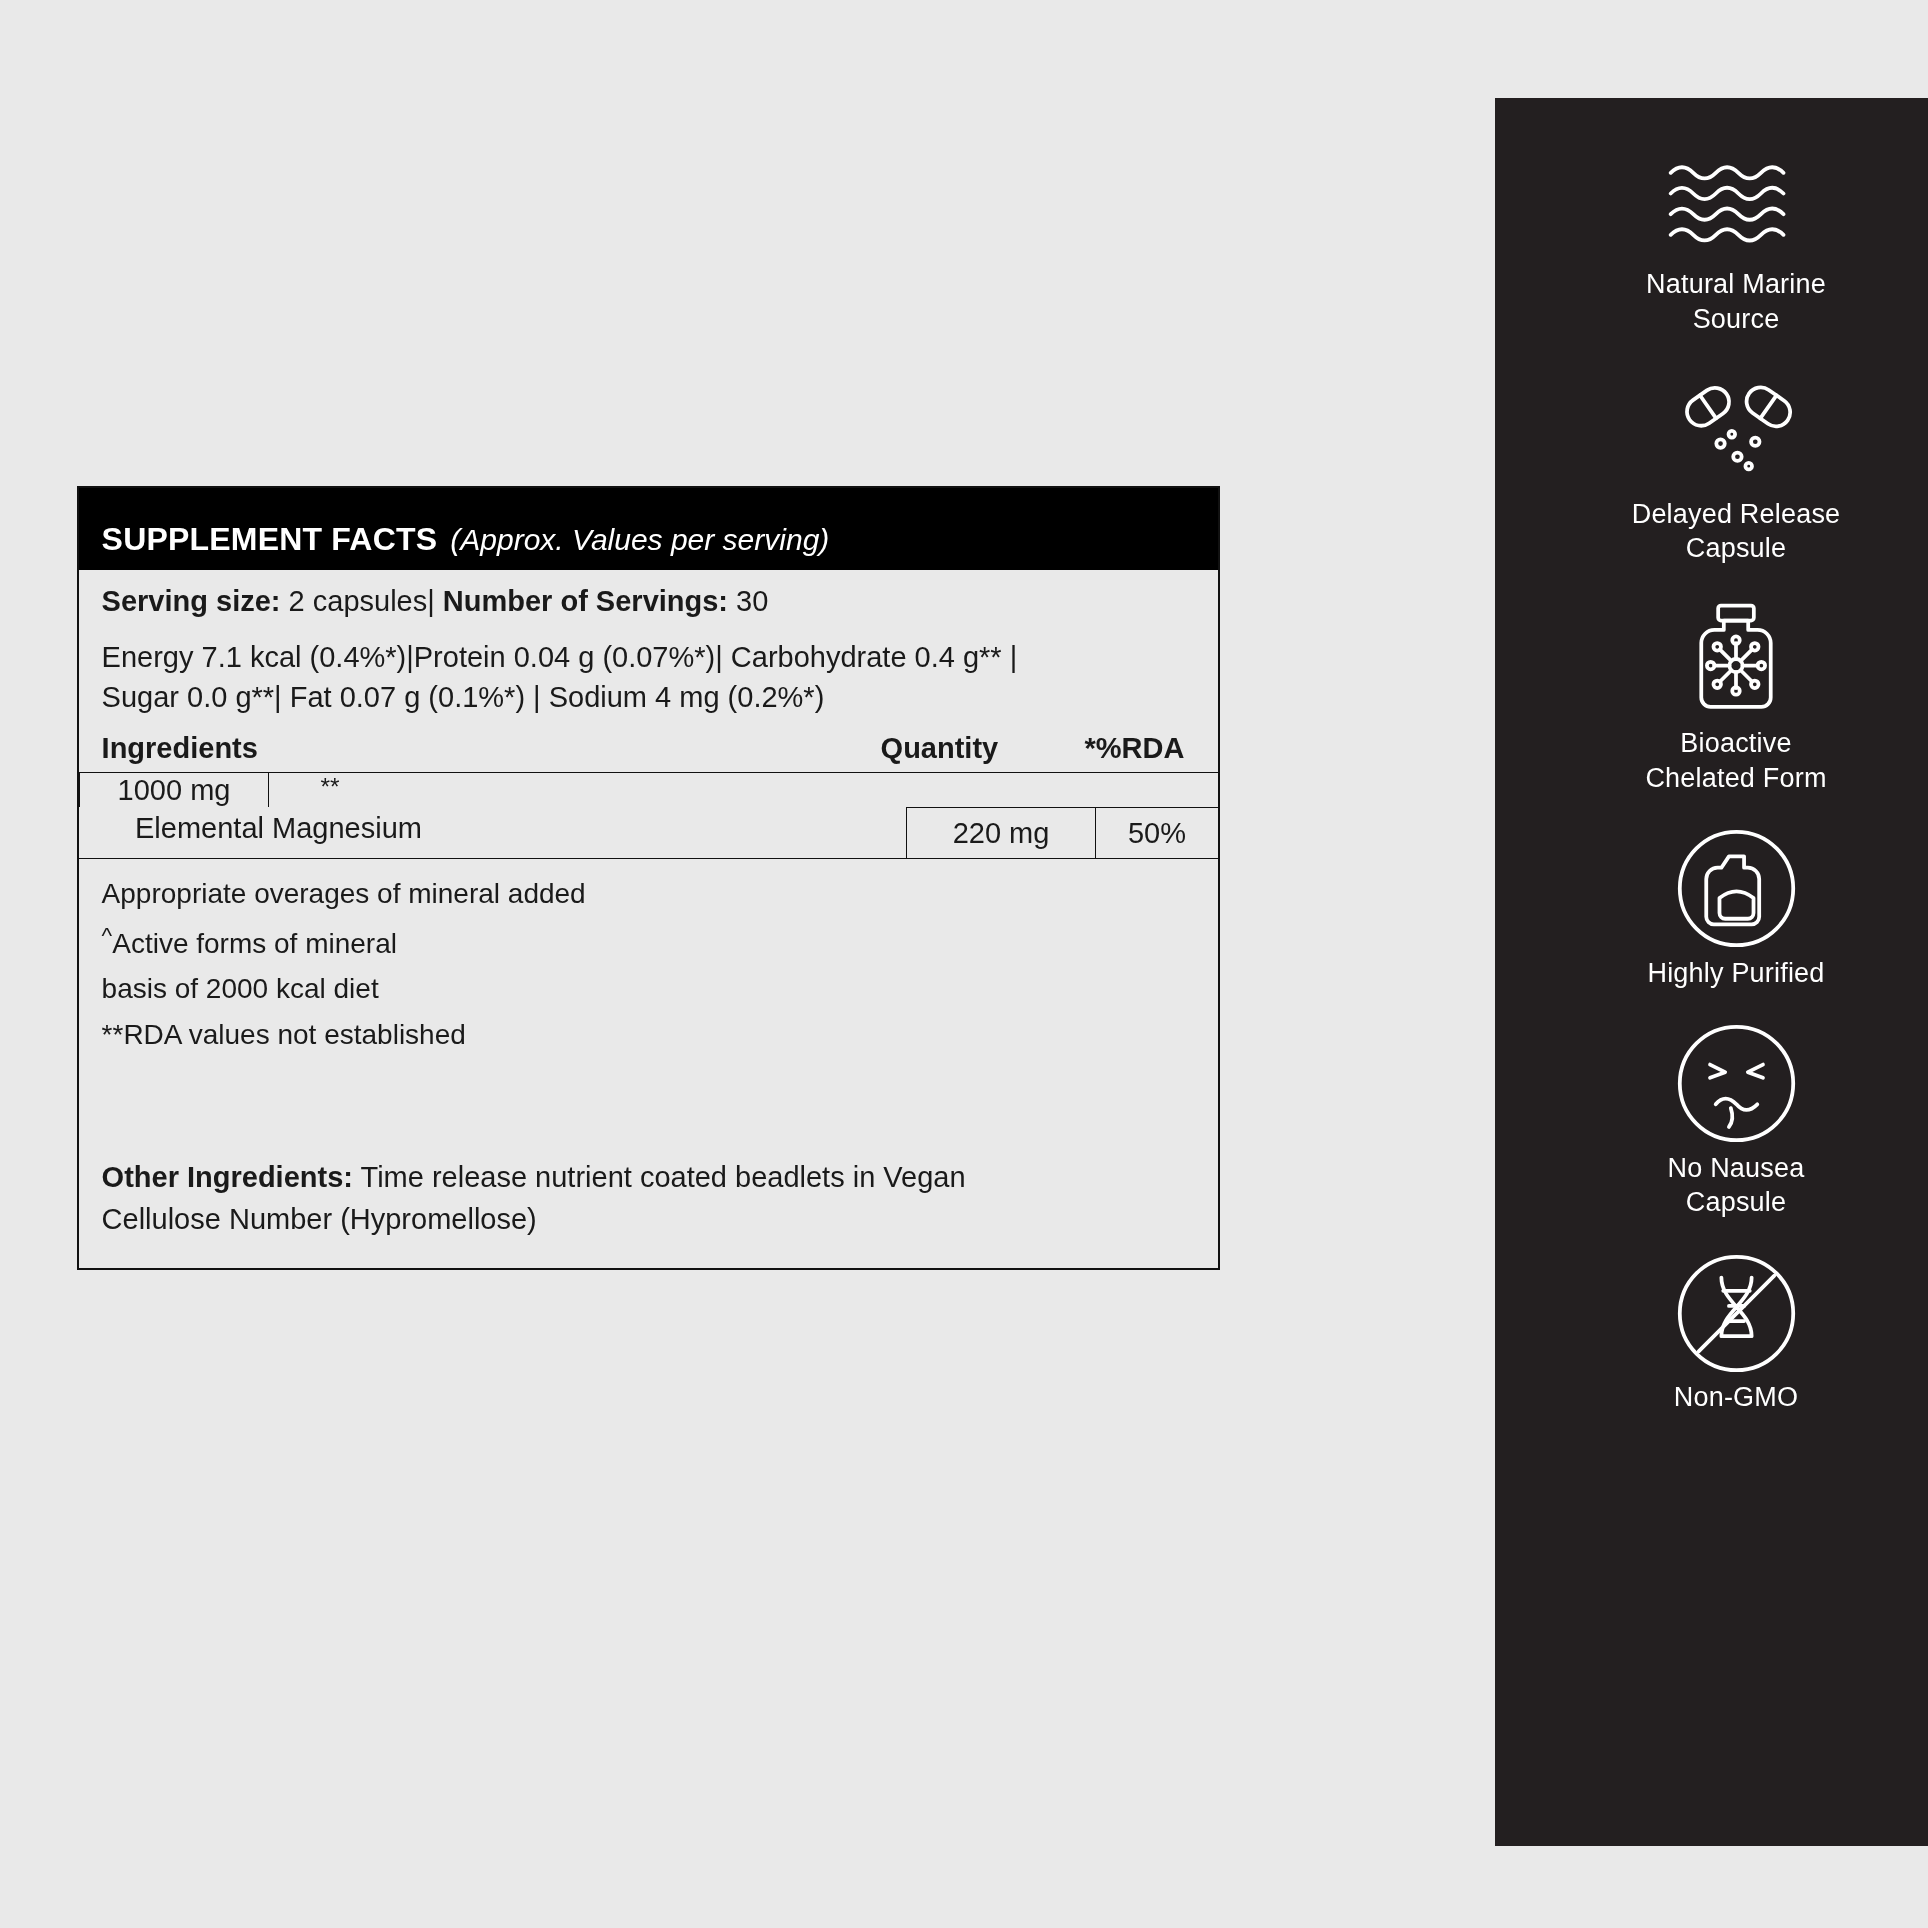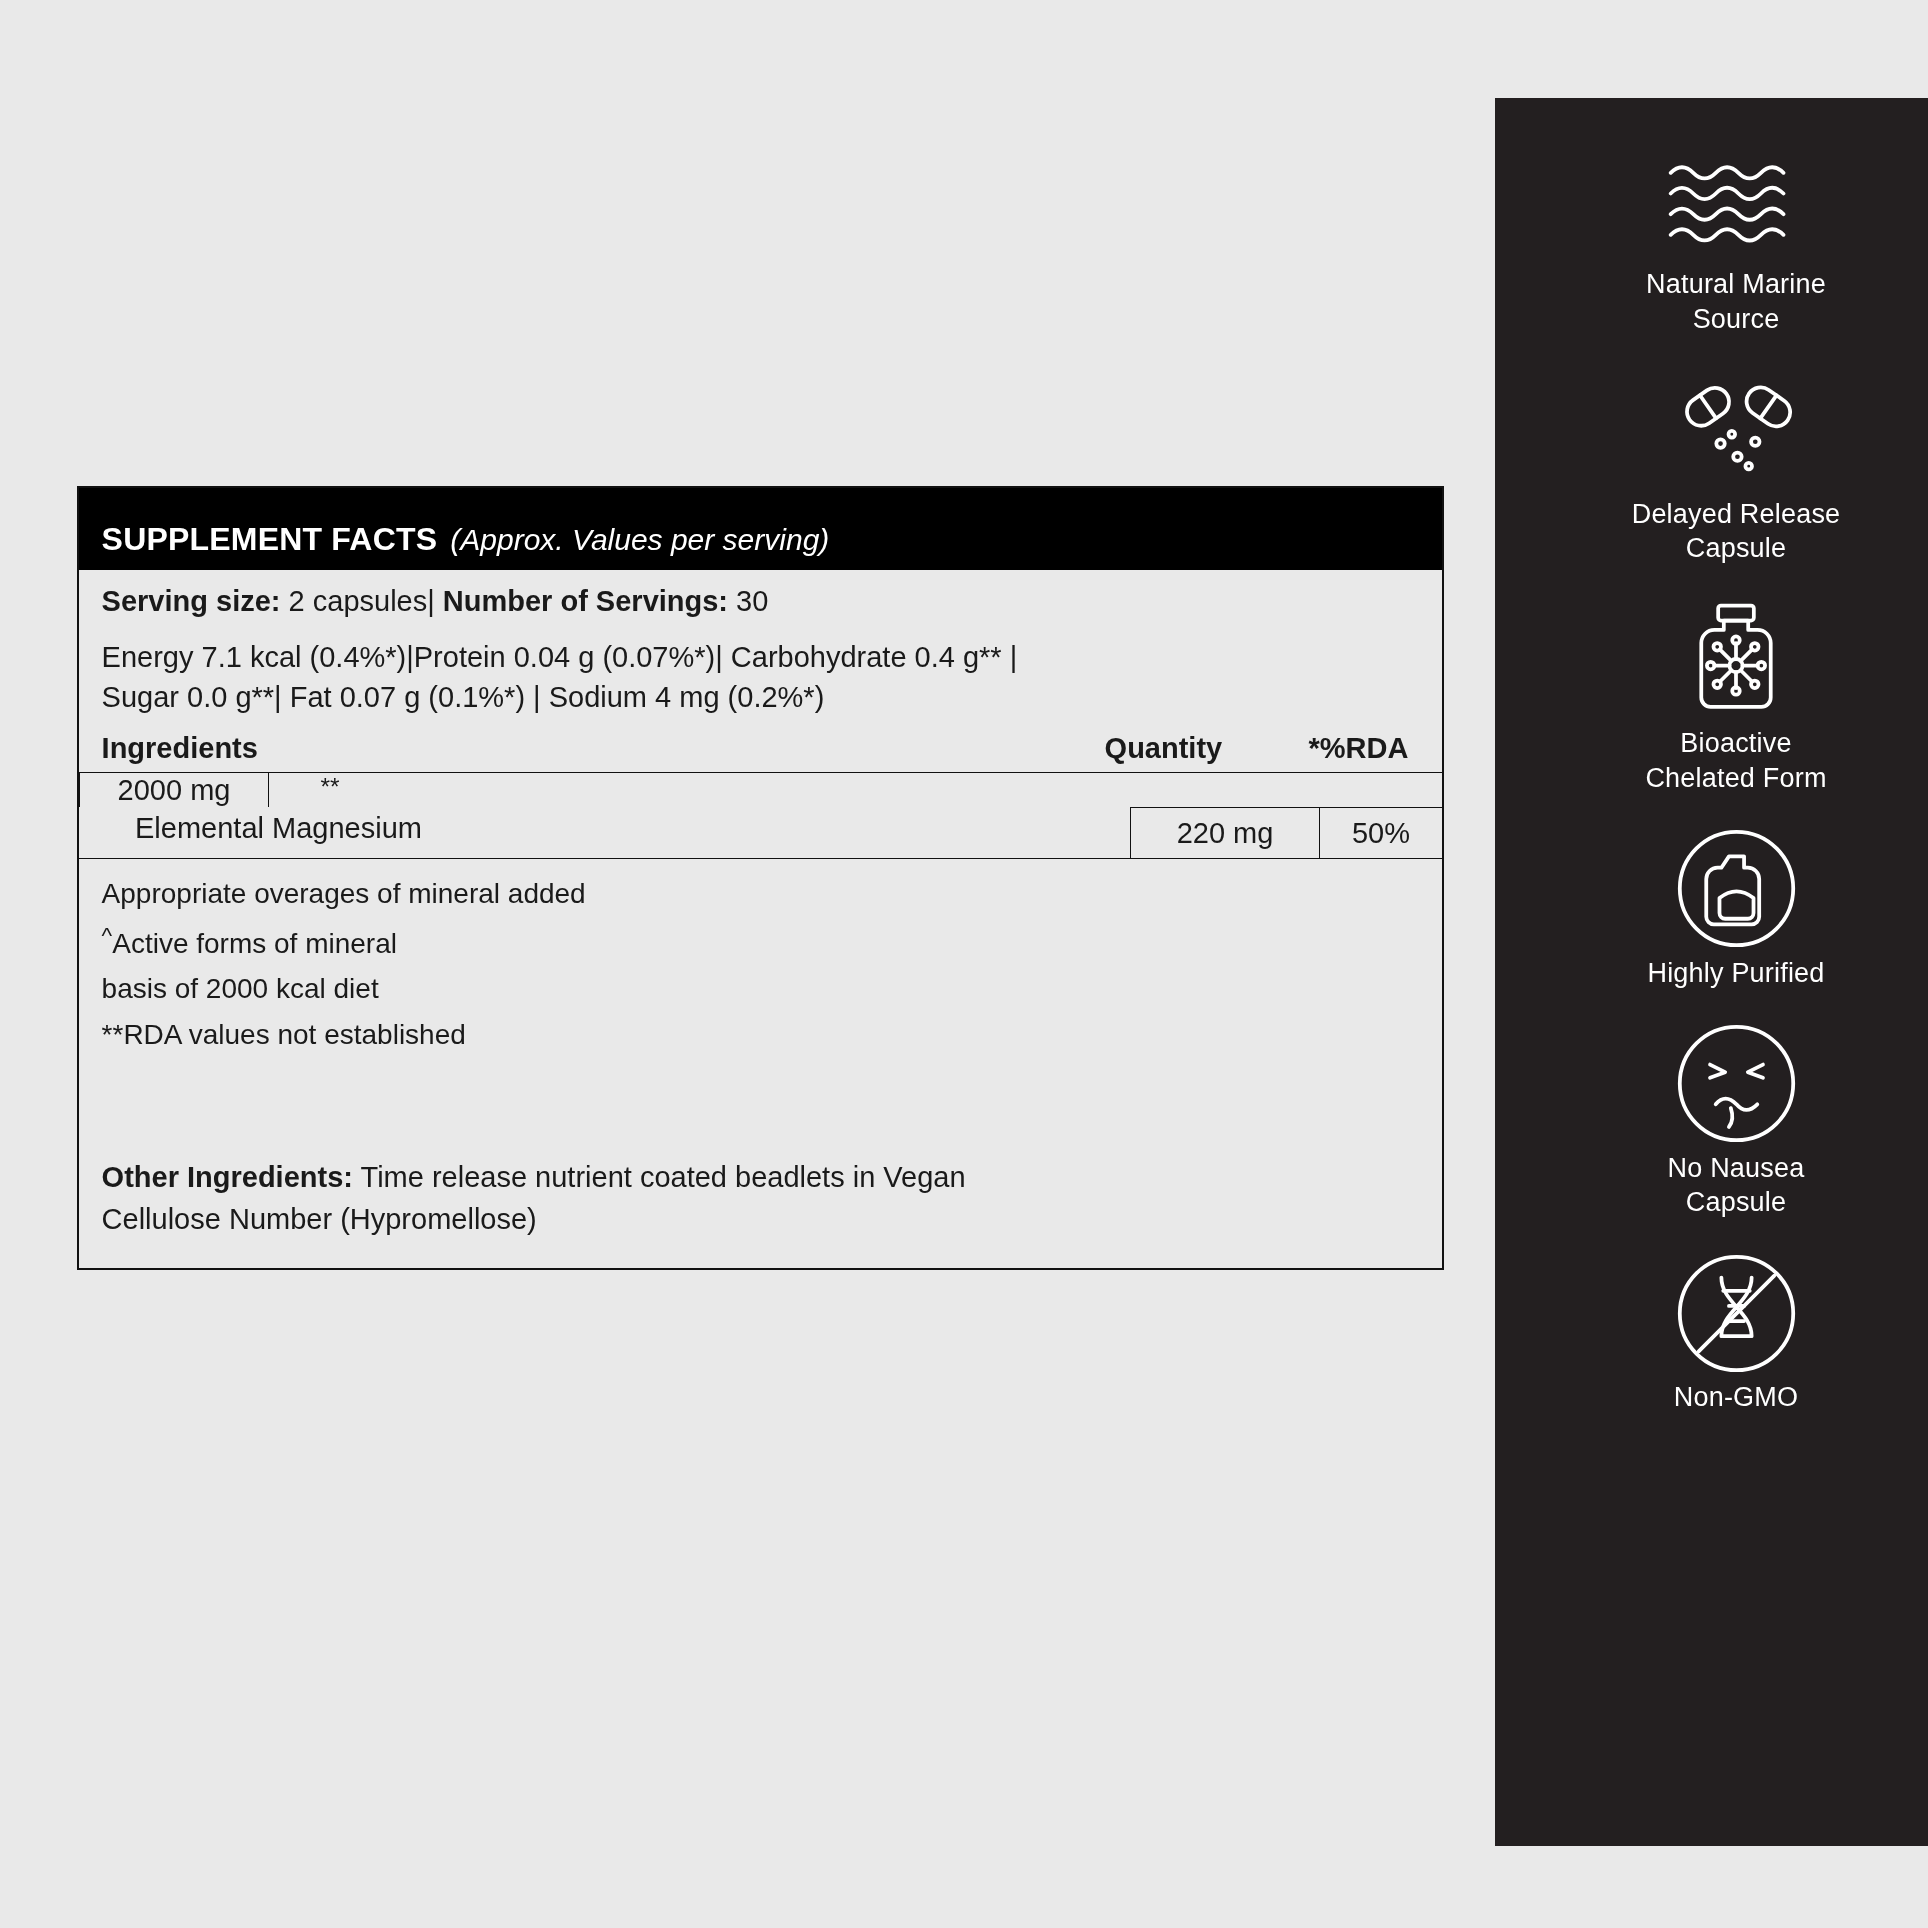--- a/index.html
+++ b/index.html
@@ -14,21 +14,21 @@
     color: #1a1a1a;
     overflow: hidden;
     position: relative;
   }
 
   
   #facts-panel {
     position: absolute;
     left: 77px;
     top: 486px;
-    width: 1367px;
+    width: 1143px;
     border: 2.8px solid #111;
     background: #e9e9e9;
     box-sizing: border-box;
   }
 
   .facts-header {
     background: #000;
     color: #fff;
     padding: 11.3px 22.6px 13px 22.6px;
     font-size: 32px;
@@ -182,21 +182,21 @@
   </div>
 
   <div class="ing-head">
     <div class="ih-name">Ingredients</div>
     <div class="ih-qty">Quantity</div>
     <div class="ih-rda">*%RDA</div>
   </div>
 
   <div class="ing-table">
     <div class="ing-row first">
-      <div class="c-qty">2000 mg</div>
+      <div class="c-qty">1000 mg</div>
       <div class="c-rda">**</div>
     </div>
     <div class="ing-row second">
       <div class="c-name">Elemental Magnesium</div>
       <div class="c-qty">220 mg</div>
       <div class="c-rda">50%</div>
     </div>
   </div>
 
   <div class="notes-block">

